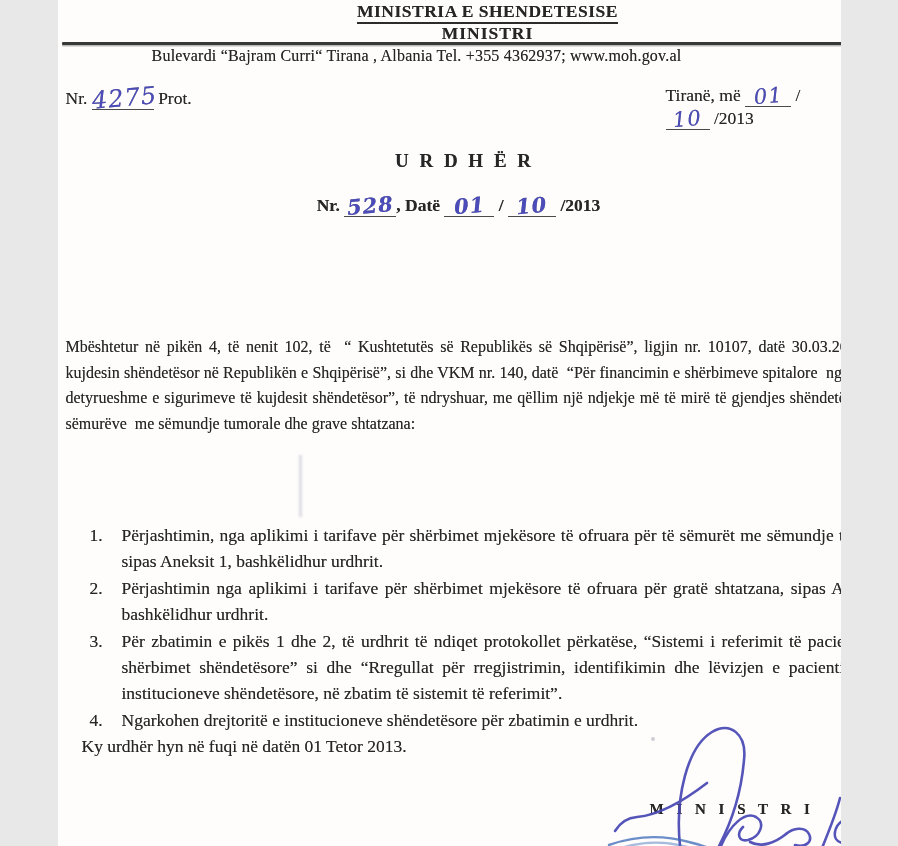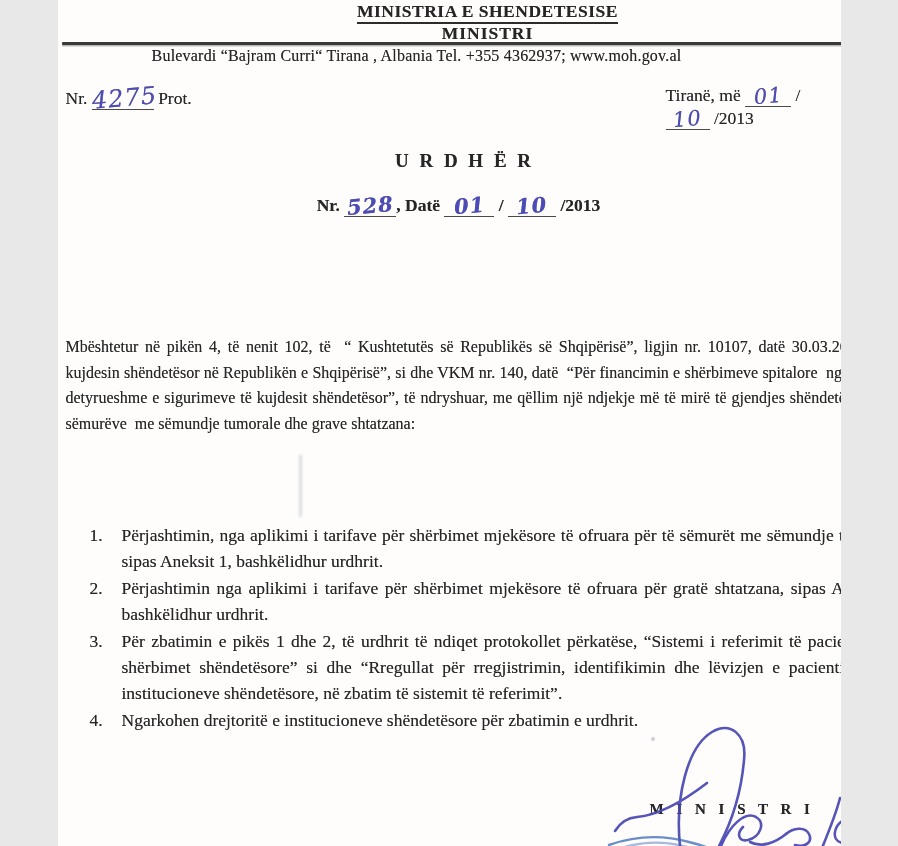--- a/index.html
+++ b/index.html
@@ -170,20 +170,21 @@
     <div class="order-item ink">
       <span class="num">3.</span>
       <span class="txt">Për zbatimin e pikës 1 dhe 2, të urdhrit të ndiqet protokollet përkatëse, “Sistemi i referimit të pacientëve në shërbimet shëndetësore” si dhe “Rregullat për rregjistrimin, identifikimin dhe lëvizjen e pacientit brënda institucioneve shëndetësore, në zbatim të sistemit të referimit”.</span>
     </div>
     <div class="order-item ink">
       <span class="num">4.</span>
       <span class="txt">Ngarkohen drejtoritë e institucioneve shëndetësore për zbatimin e urdhrit.</span>
     </div>
   </div>
 
+  <div class="closing-line ink">Ky urdhër hyn në fuqi në datën 01 Tetor 2013.</div>
 
   <div class="minister-label ink">M I N I S T R I</div>
 
   <div class="signature-wrap">
     <svg width="353" height="161" viewBox="0 0 353 161" xmlns="http://www.w3.org/2000/svg">
       <g fill="none" stroke="#4746b4" stroke-width="2.6" stroke-linecap="round" opacity="0.92">
 
         <path d="M 12 146 Q 20 133 34 132 C 56 130, 78 118, 104 98"></path>
 
         <path d="M 77 161 C 72 113, 84 62, 109 47 C 127 36, 144 49, 141 75 C 138 111, 127 140, 116 161"></path>

